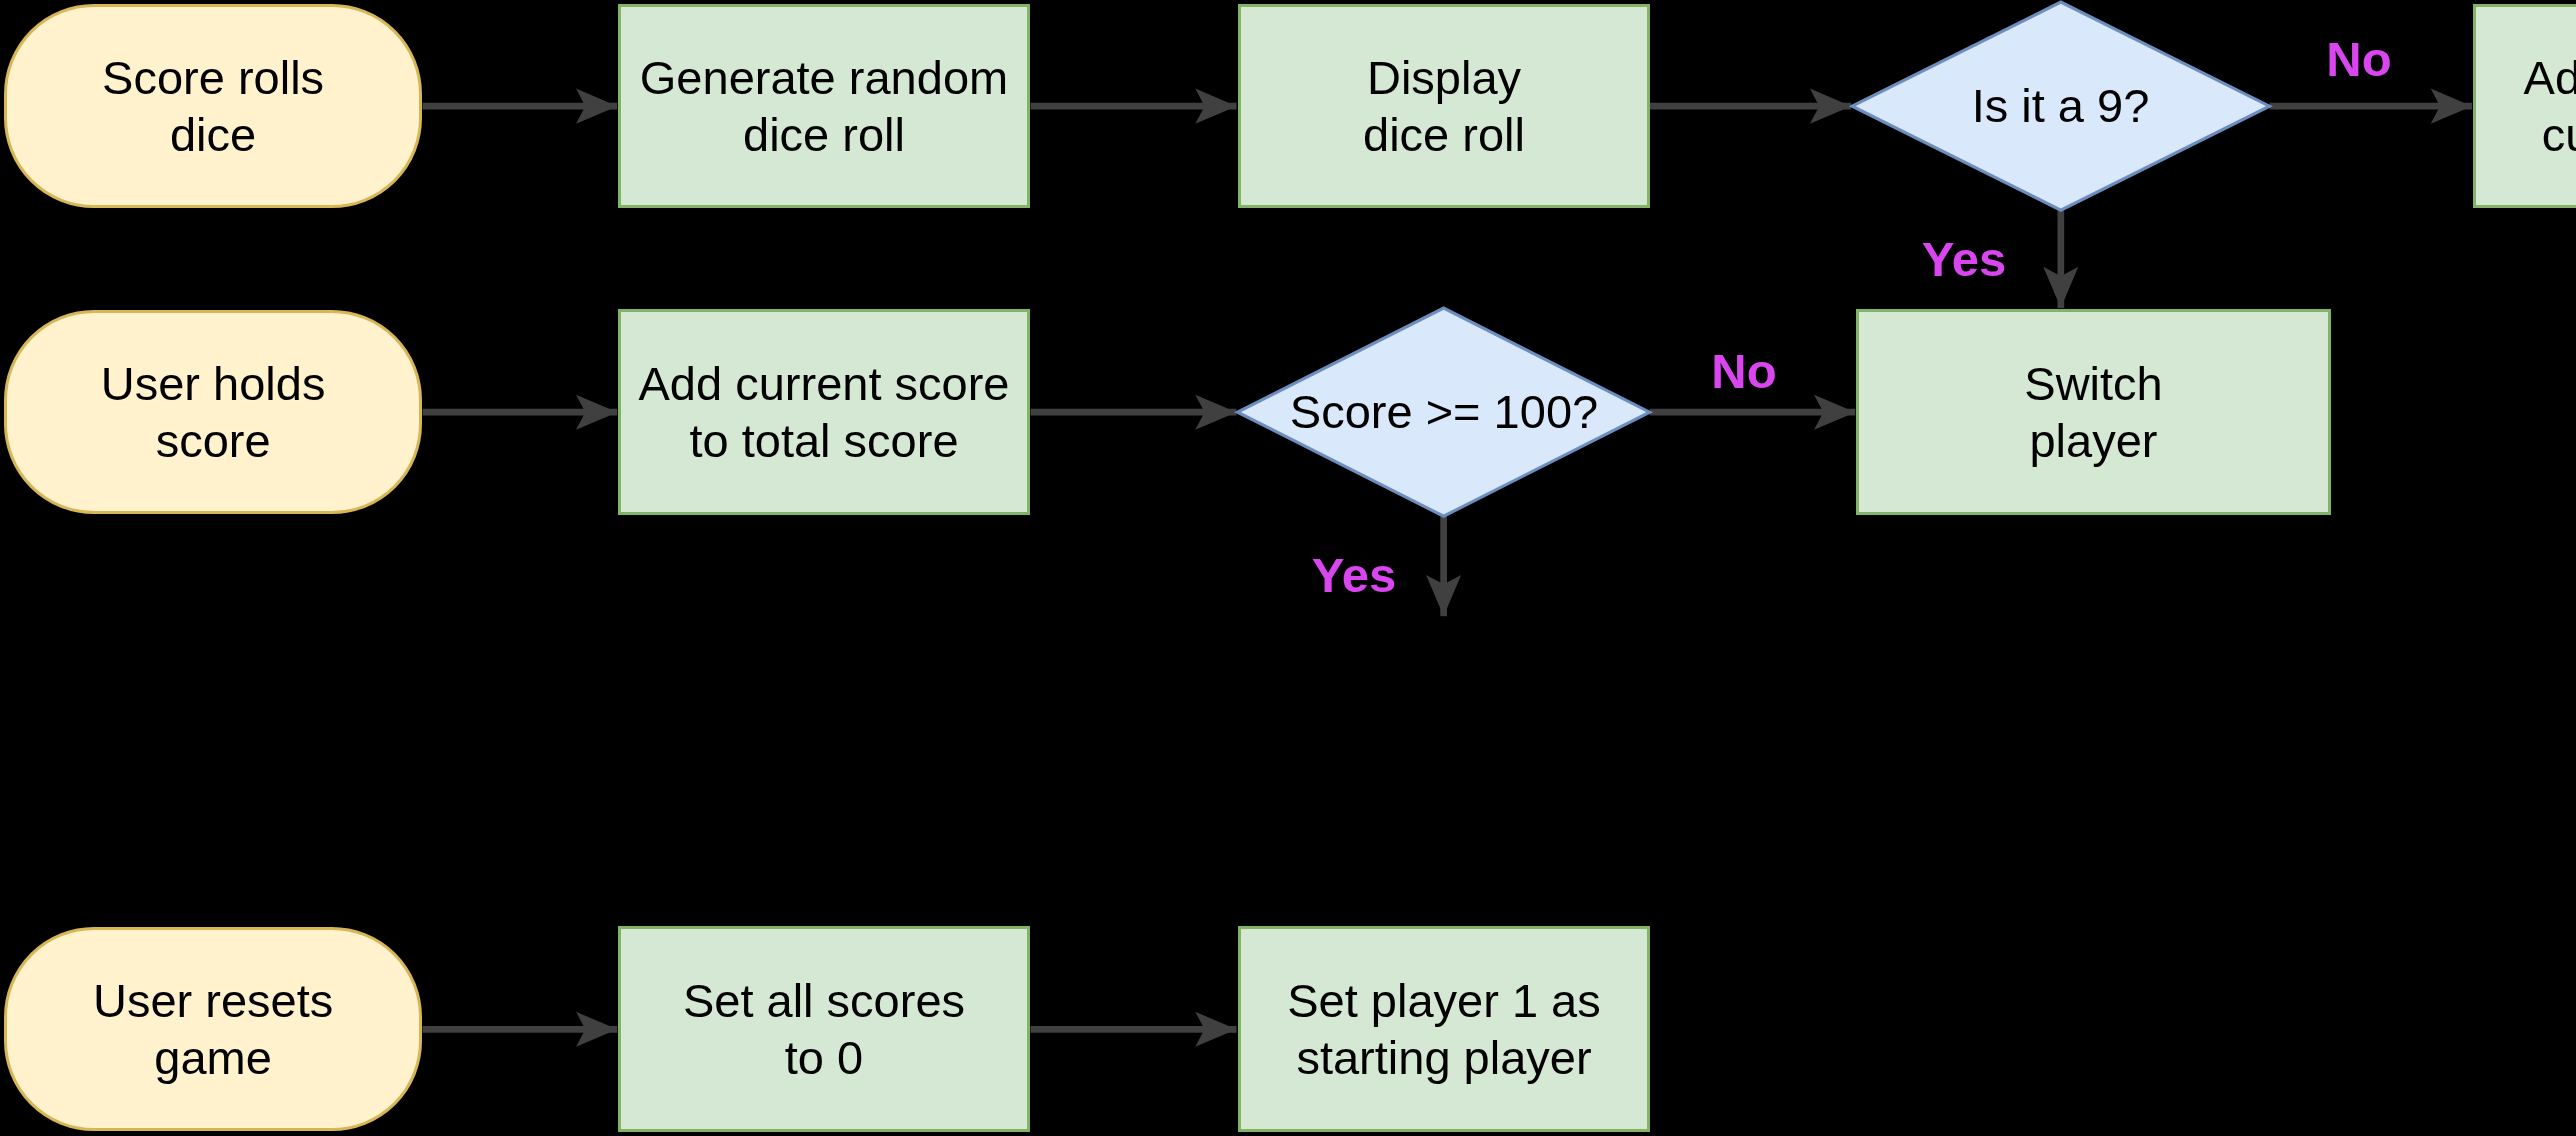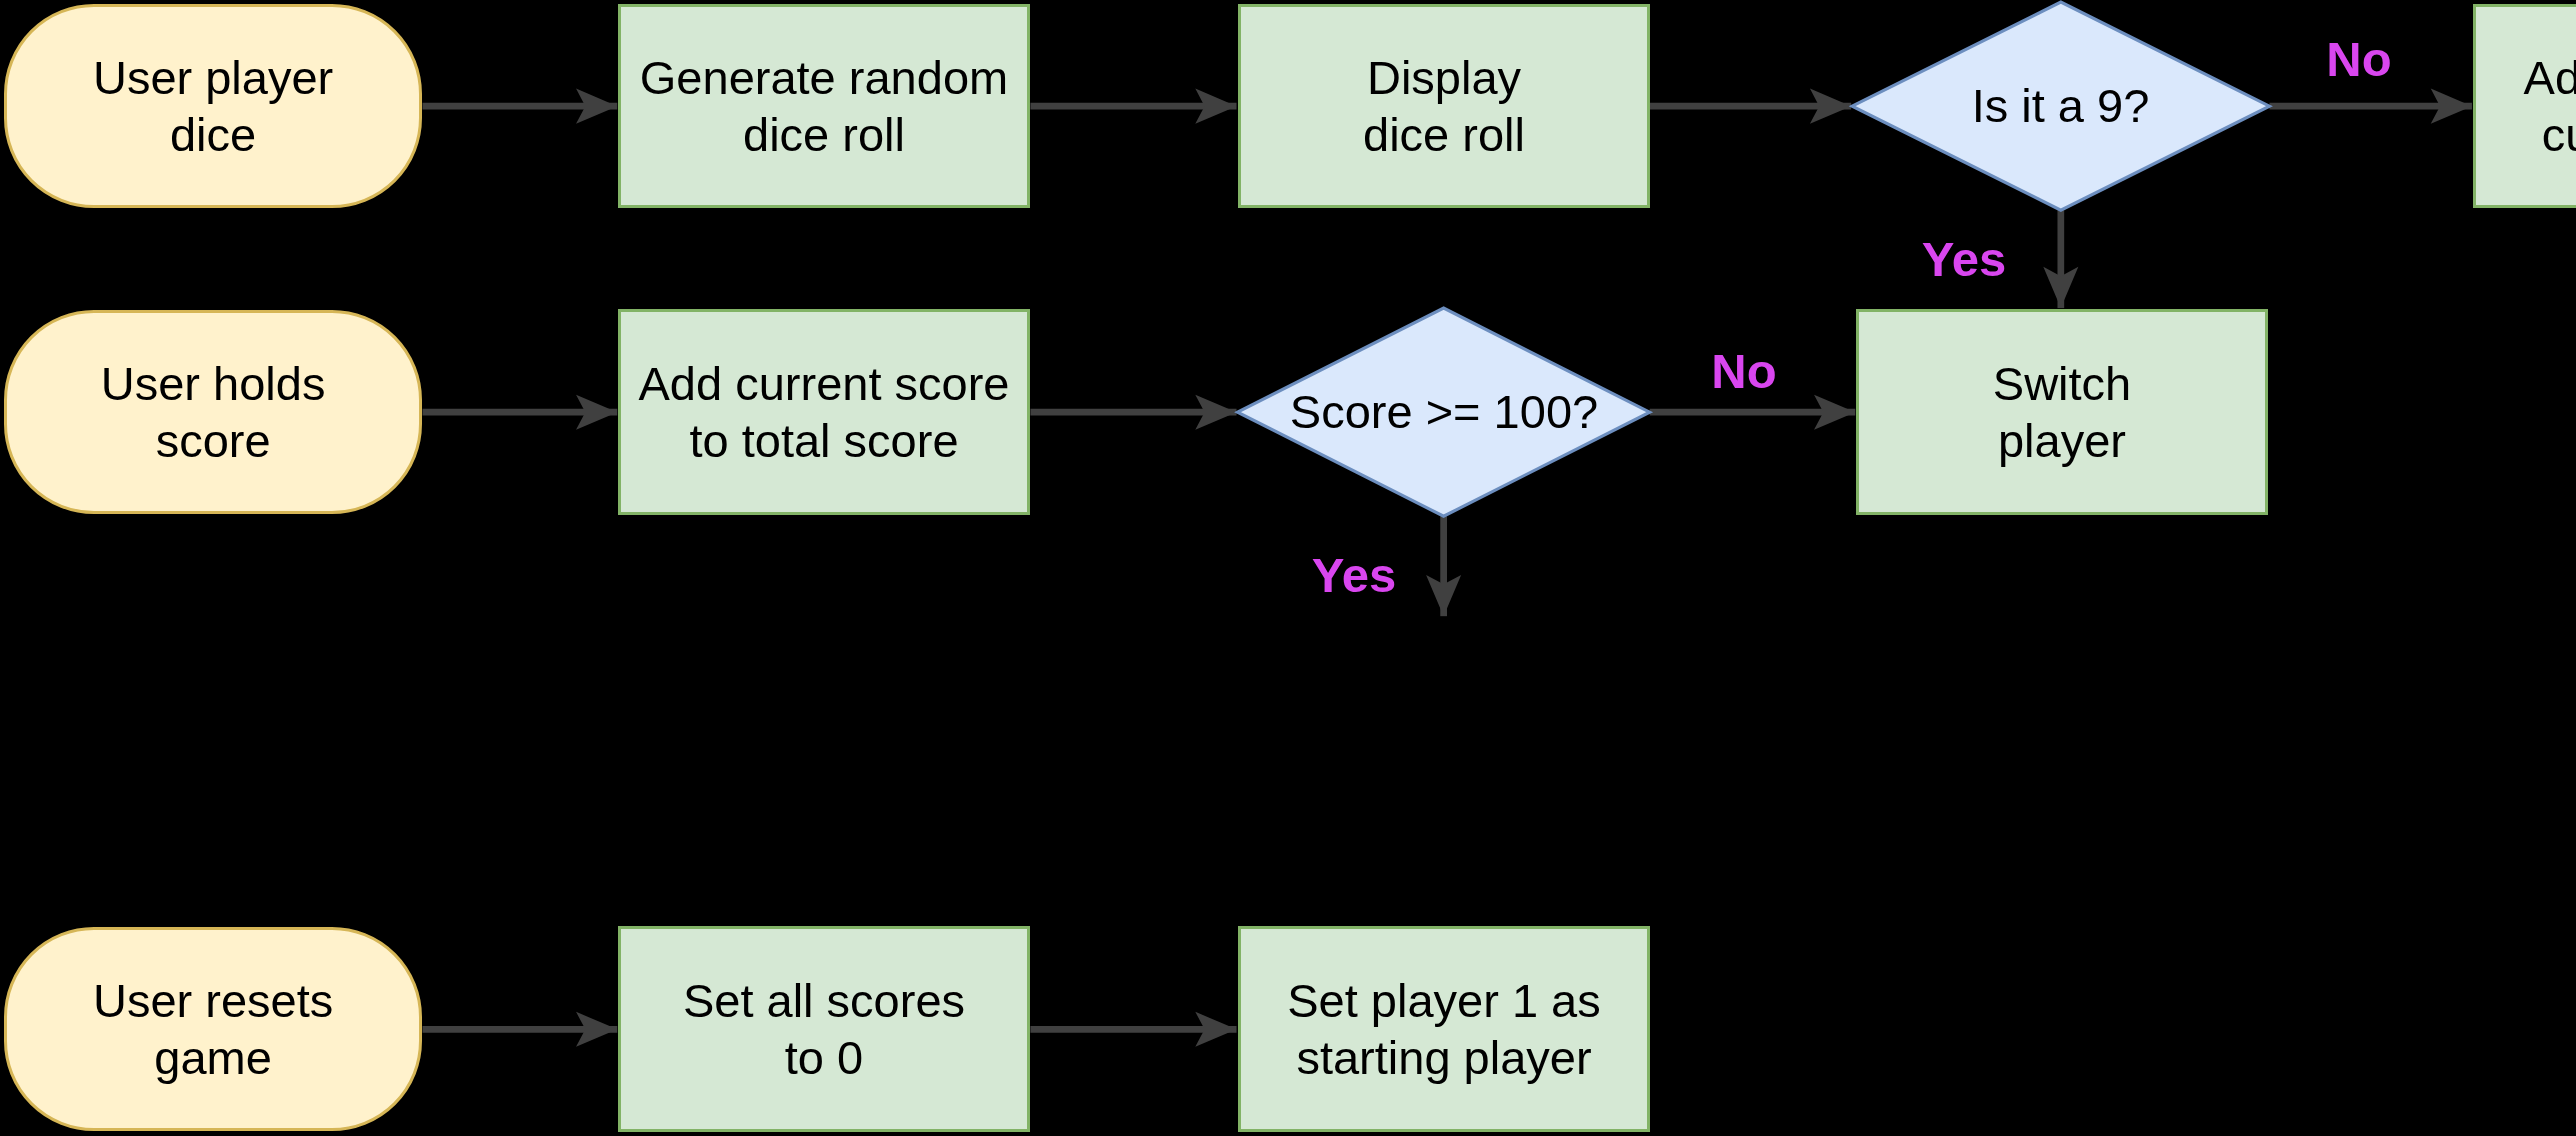--- a/index.html
+++ b/index.html
@@ -90,36 +90,36 @@
     <line x1="3202" y1="800" x2="3601" y2="800" stroke="#404040" stroke-width="13" marker-end="url(#arrowhead)"></line>
     <line x1="2802" y1="1002" x2="2802" y2="1196" stroke="#404040" stroke-width="13" marker-end="url(#arrowhead)"></line>
 
     <line x1="820" y1="1998" x2="1198" y2="1998" stroke="#404040" stroke-width="13" marker-end="url(#arrowhead)"></line>
     <line x1="2000" y1="1998" x2="2400" y2="1998" stroke="#404040" stroke-width="13" marker-end="url(#arrowhead)"></line>
 
     <polygon points="3595,206 4000,4 4405,206 4000,408" fill="#DAE8FC" stroke="#6C8EBF" stroke-width="6"></polygon>
     <polygon points="2402,800 2802,598 3202,800 2802,1002" fill="#DAE8FC" stroke="#6C8EBF" stroke-width="6"></polygon>
   </svg>
 
-  <div class="node terminal" style="left:4.1px; top:4.1px; width:418px; height:204px;">User player
+  <div class="node terminal" style="left:4.1px; top:4.1px; width:418px; height:204px;">Score rolls
 dice</div>
   <div class="node process" style="left:618px; top:4.1px; width:412px; height:204px;">Generate random
 dice roll</div>
   <div class="node process" style="left:1238px; top:4.1px; width:412px; height:204px;">Display
 dice roll</div>
   <div class="decision-label" style="left:1852px; top:2.1px; width:417px; height:208px;">Is it a 9?</div>
   <div class="node process" style="left:2473px; top:4.1px; width:412px; height:204px;">Add dice roll to
 current score</div>
 
   <div class="node terminal" style="left:4.1px; top:310px; width:418px; height:204px;">User holds
 score</div>
   <div class="node process" style="left:618px; top:309px; width:412px; height:206px;">Add current score
 to total score</div>
   <div class="decision-label" style="left:1238px; top:308px; width:412px; height:208px;">Score &gt;= 100?</div>
-  <div class="node process" style="left:1856px; top:309px; width:412px; height:206px;">Switch
+  <div class="node process" style="left:1856px; top:309px; width:475px; height:206px;">Switch
 player</div>
 
 
   <div class="node terminal" style="left:4.1px; top:927px; width:418px; height:204px;">User resets
 game</div>
   <div class="node process" style="left:618px; top:926px; width:412px; height:206px;">Set all scores
 to 0</div>
   <div class="node process" style="left:1238px; top:926px; width:412px; height:206px;">Set player 1 as
 starting player</div>
 

